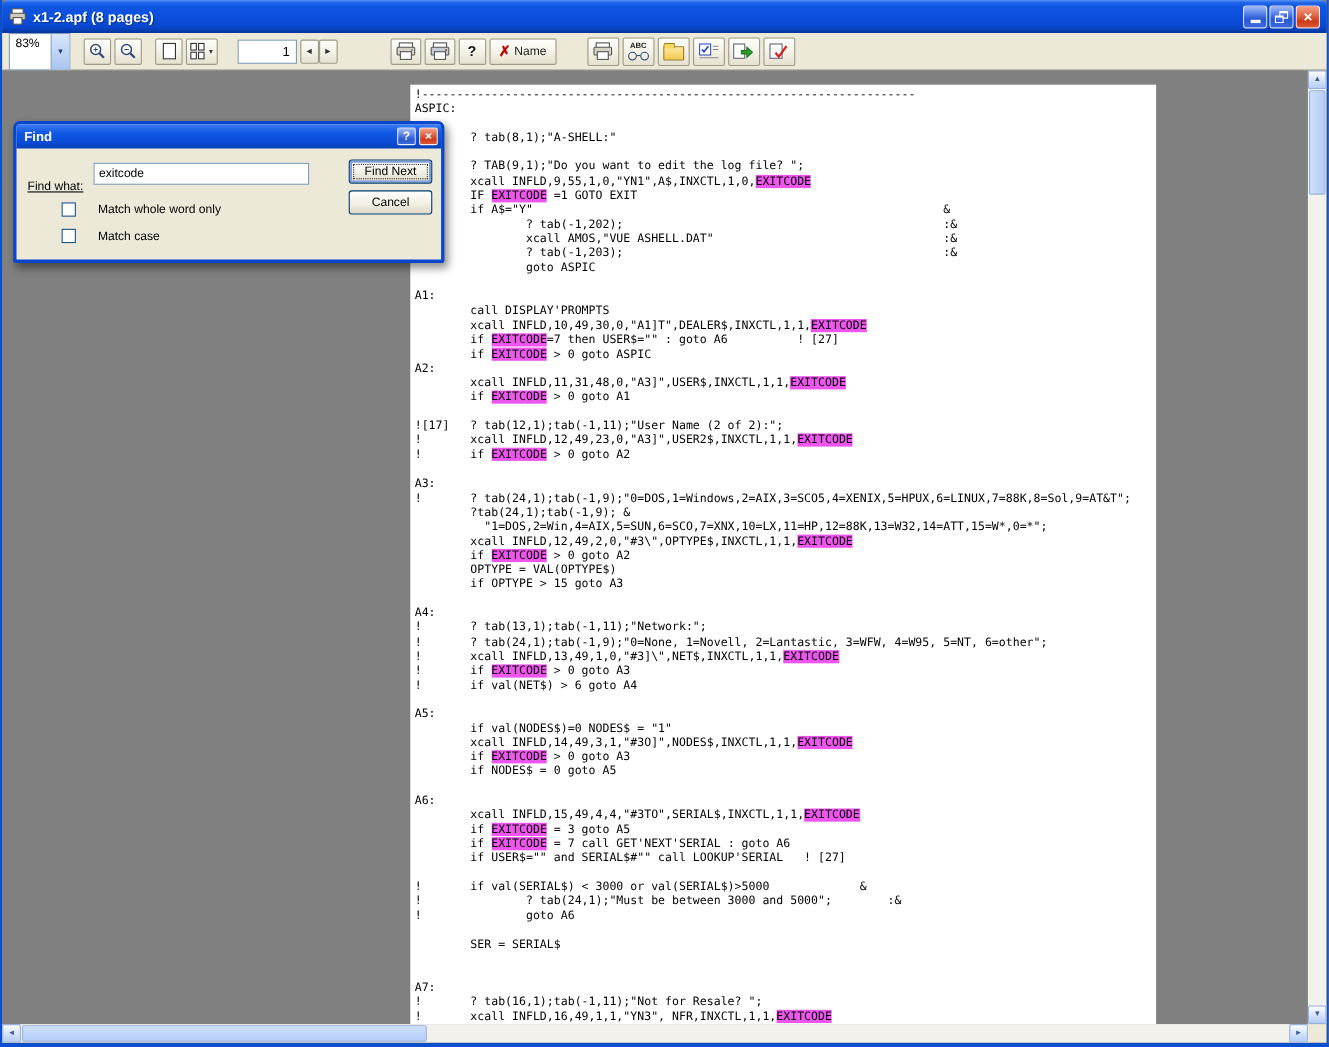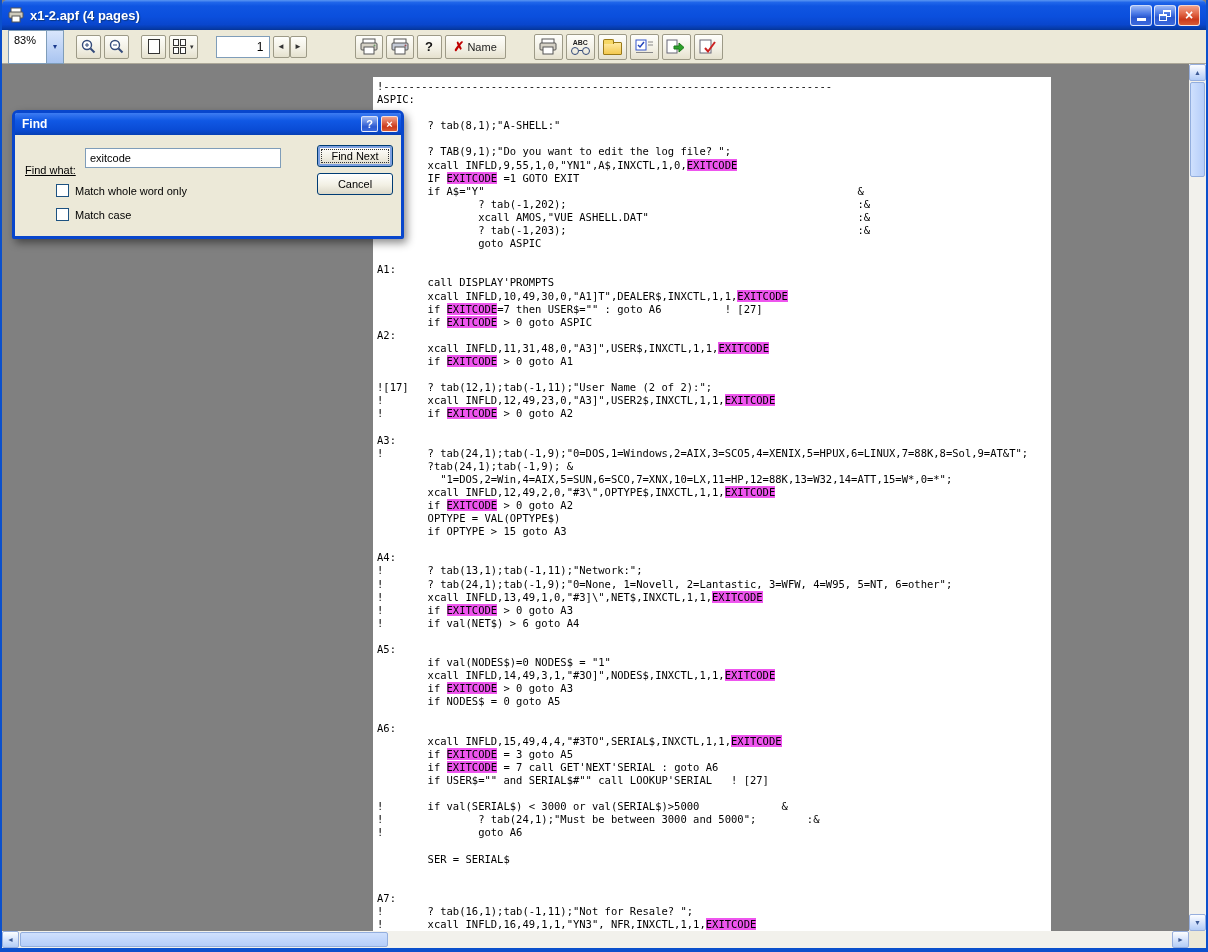--- a/index.html
+++ b/index.html
@@ -93,38 +93,38 @@
     background:linear-gradient(180deg,#9db9f5,#2a58d0 70%,#3c69dd); }
   .dlgbtn.close { background:linear-gradient(180deg,#f2a088,#cc3a1b 70%,#d95b35); }
   .find-body { position:relative; height:101px; font-size:11px; }
   .find-label { position:absolute; left:10px; top:29px;text-decoration:underline; }
   .find-input { position:absolute; left:70px; top:13px; width:196px; height:20px;
     border:1px solid #7f9db9; font-size:11px; padding:2px 4px; font-family:"Liberation Sans",sans-serif; }
   .find-buttons { position:absolute; right:8px; top:10px; display:flex; flex-direction:column; gap:6px; }
   .xp-btn { width:76px; height:22px; font-size:11px; border:1px solid #003c74; border-radius:3px;
     background:linear-gradient(180deg,#ffffff 0%,#f2f0e4 55%,#dcd8c8 100%); cursor:default; }
   .xp-btn.default { box-shadow:0 0 0 2px #7da0e0 inset; outline:1px dotted #333; outline-offset:-5px; }
-  .check-row { position:absolute; left:10px; display:flex; align-items:center; gap:6px;padding-left:31px; }
+  .check-row { position:absolute; left:10px; display:flex; align-items:center; gap:20px;padding-left:31px; }
   .check-row.r1 { top:49px; } .check-row.r2 { top:73px; }
   .check-box { width:13px; height:13px; background:#fff; border:1px solid #1d5281; }
 </style>
 </head>
 <body>
 
 <div class="window">
 
   <div class="titlebar">
     <span style="display:flex">
       <svg width="16" height="16" viewBox="0 0 16 16">
         <rect x="3" y="1" width="10" height="5" fill="#fff" stroke="#555"></rect>
         <rect x="1" y="5" width="14" height="6" rx="1" fill="#cfcbbd" stroke="#555"></rect>
         <rect x="4" y="9" width="8" height="6" fill="#fff" stroke="#555"></rect>
       </svg>
     </span>
-    <span class="title">x1-2.apf (4 pages)</span>
+    <span class="title">x1-2.apf (8 pages)</span>
     <div class="win-buttons">
       <div class="winbtn">
           <span class="min-glyph"></span>
         </div>
       <div class="winbtn">
         <span class="restore-glyph">
             <span class="r1"></span>
             <span class="r2"></span>
           </span>
       </div>

